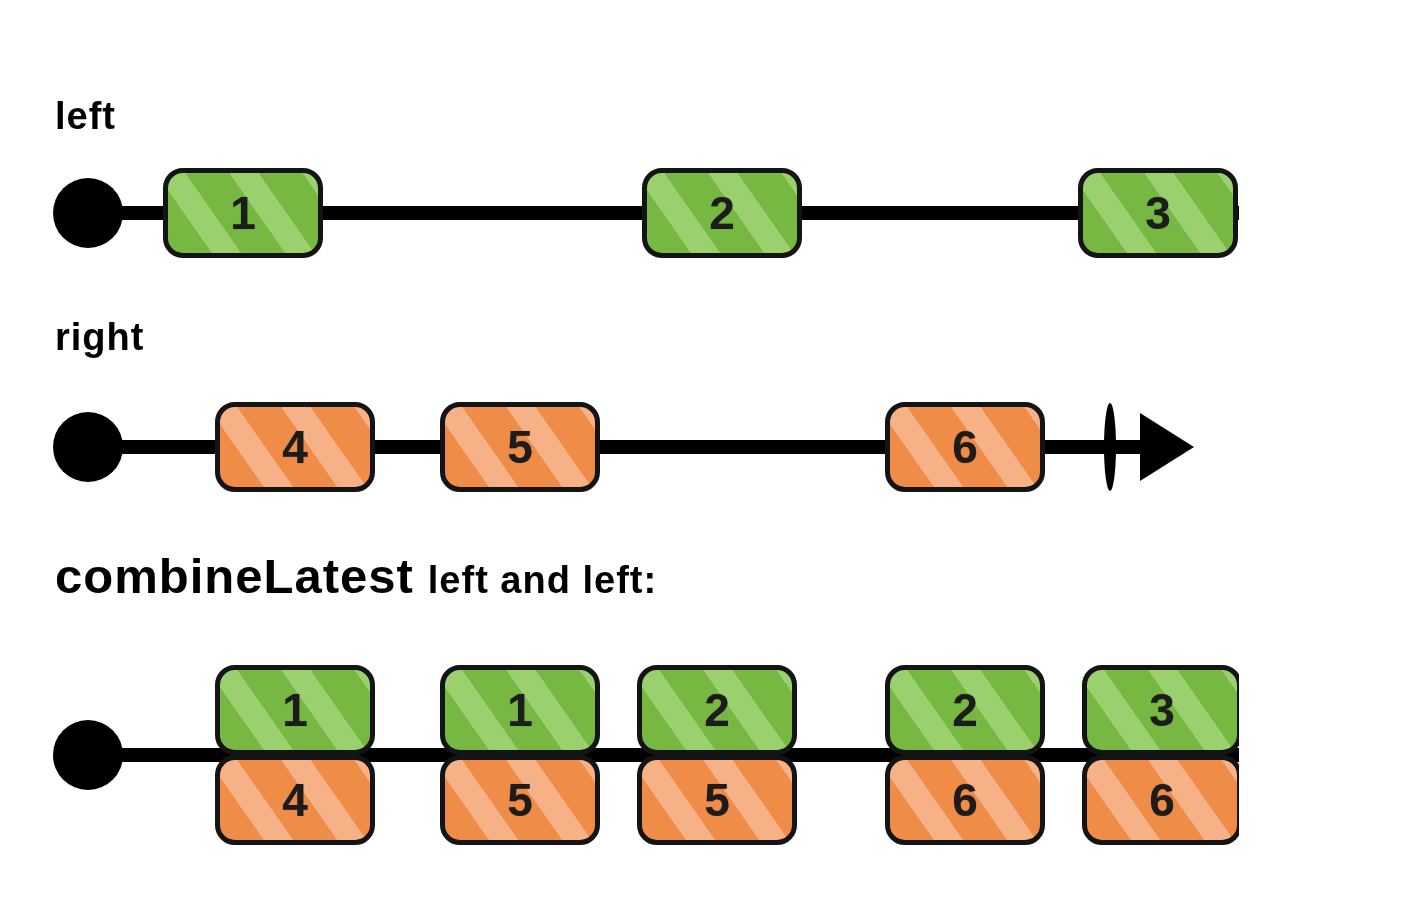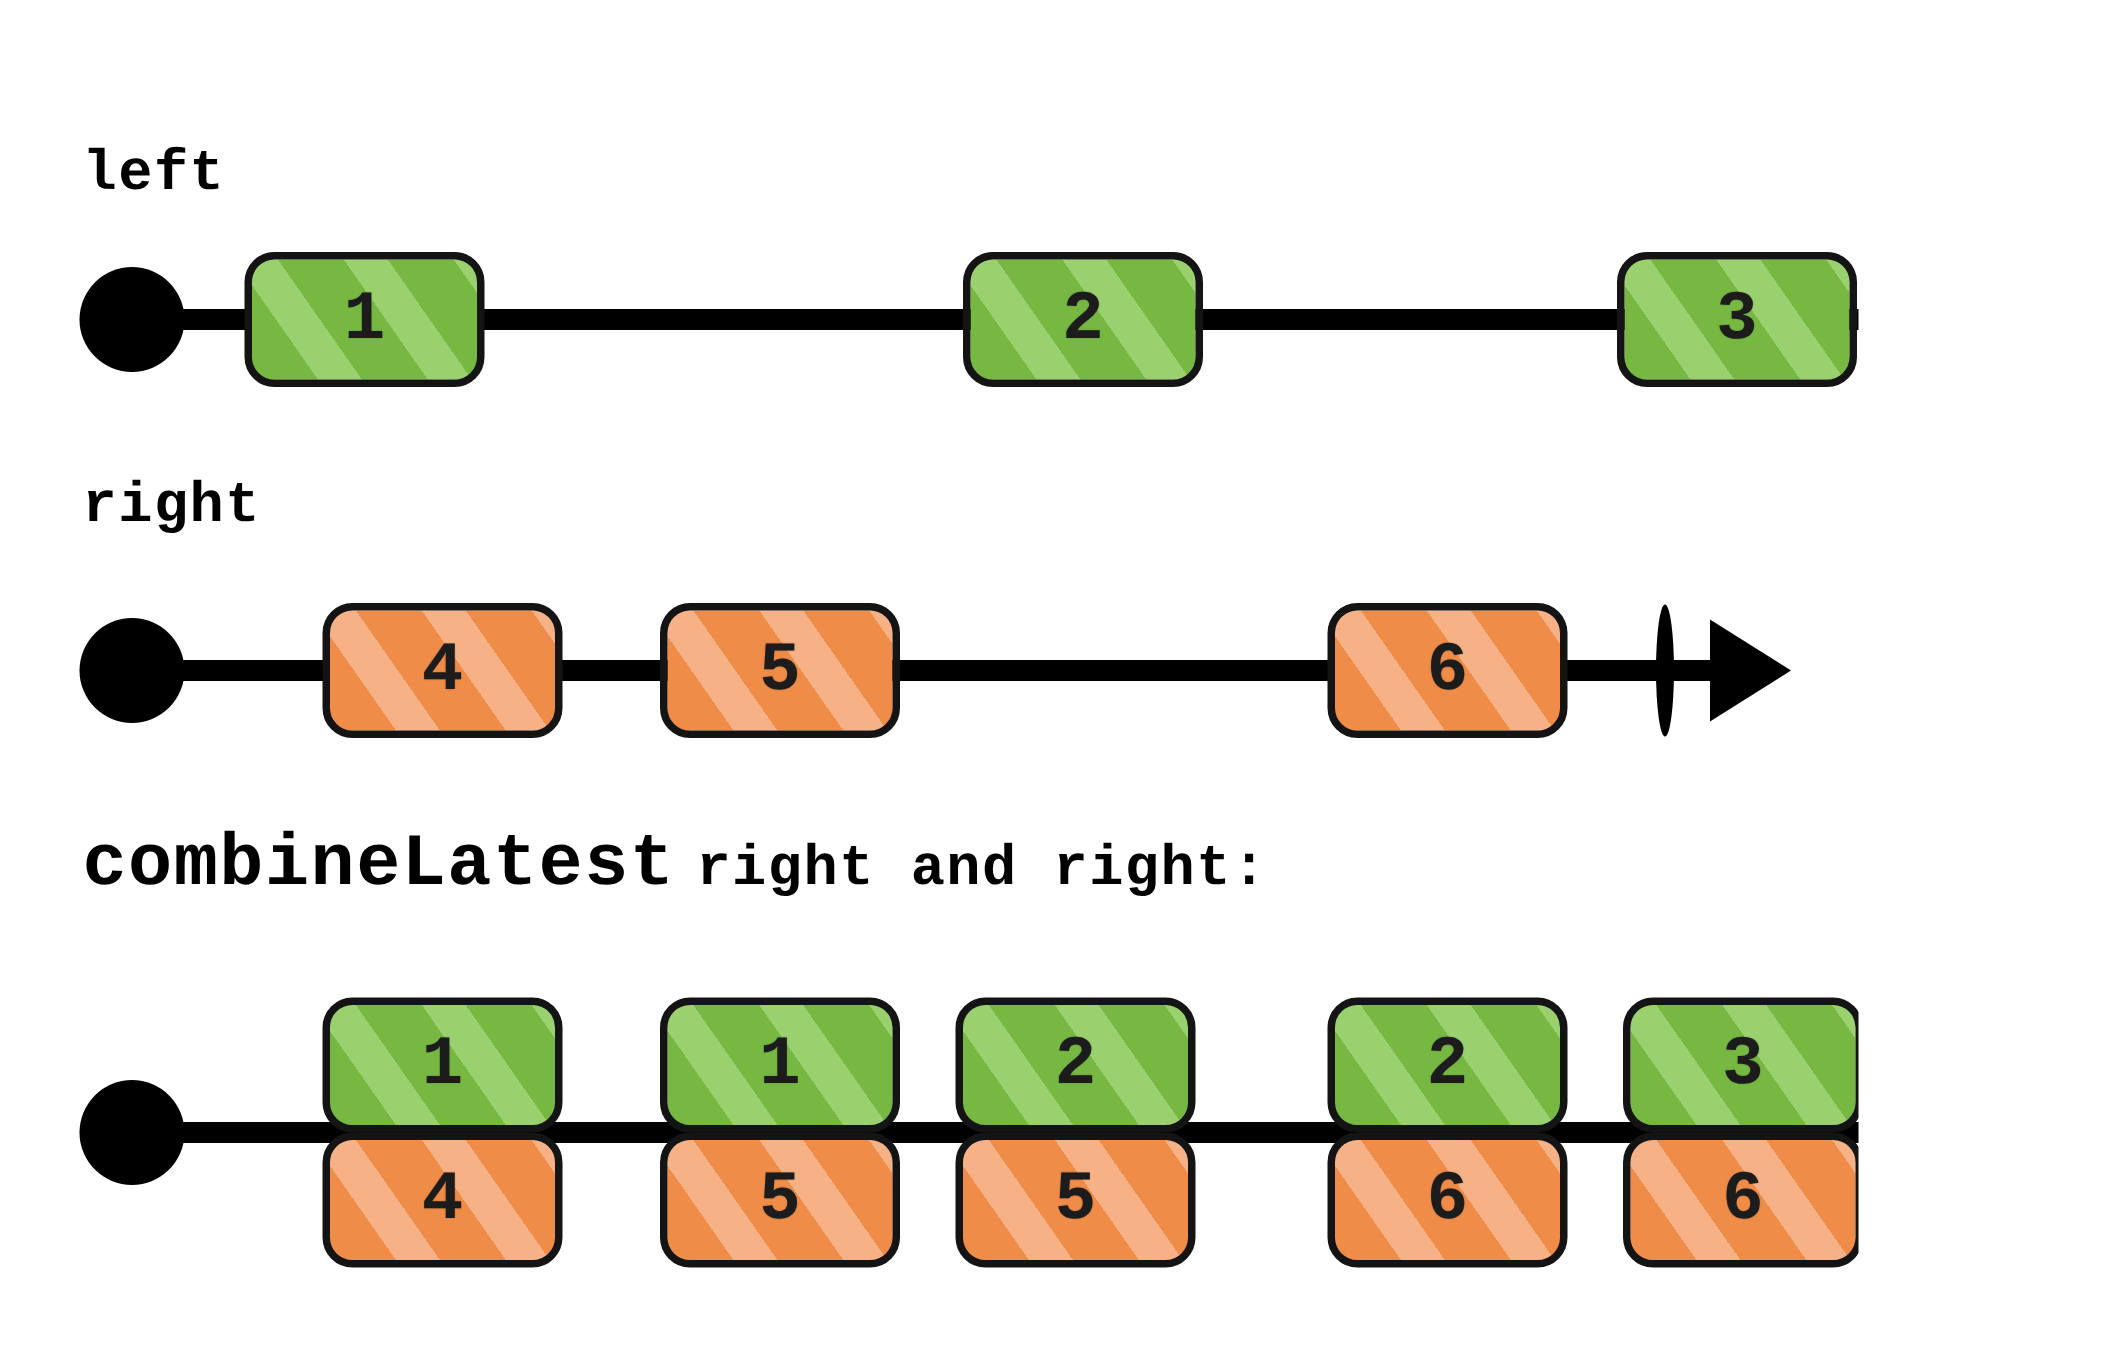--- a/index.html
+++ b/index.html
@@ -5,21 +5,21 @@
   html, body {
     margin: 0;
     padding: 0;
     background: #ffffff;
   }
   .canvas {
     position: relative;
     width: 1239px;
     height: 901px;
     background: #ffffff;
-    font-family: Liberation Mono, monospace;
+    font-family: Liberation Sans, sans-serif;
     overflow: hidden;
     color: #000;
   }
   .stream-label {
     position: absolute;
     font-size: 38px;
     font-weight: 600;
     color: #000;
     letter-spacing: 1px;
   }
@@ -135,21 +135,21 @@
     </div>
     <div class="marble orange" style="left:440px; top:402px;">
       <span class="marble-value">5</span>
     </div>
     <div class="marble orange" style="left:885px; top:402px;">
       <span class="marble-value">6</span>
     </div>
   </div>
 
   <div class="combine-heading">
-    <span class="op">combineLatest</span><span class="rest">right and right:</span>
+    <span class="op">combineLatest</span><span class="rest">left and left:</span>
   </div>
 
   <div>
     <div class="tl-start" style="left:53px; top:720px;"></div>
     <div class="tl-line" style="left:88px; top:748px; width:1222px;"></div>
     <div class="tl-tick" style="left:1262px; top:711px;"></div>
     <div class="tl-arrow" style="left:1293px; top:721px;"></div>
 
     <div class="marble green" style="left:215px; top:665px;">
       <span class="marble-value">1</span>

